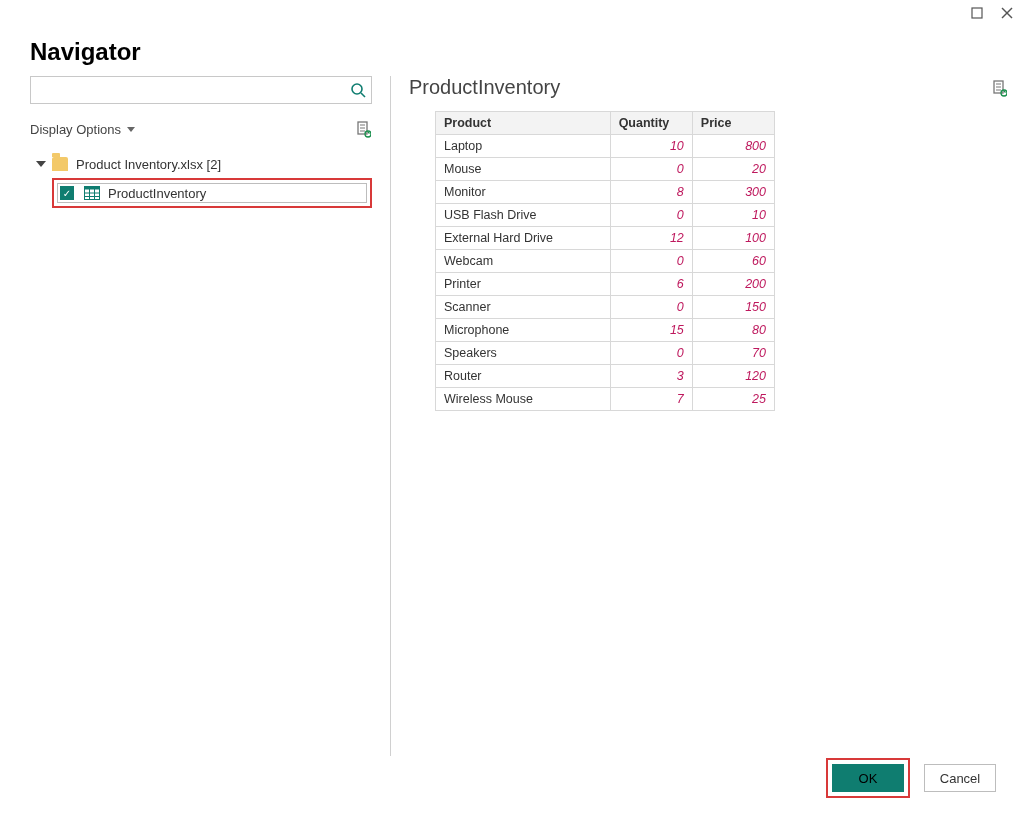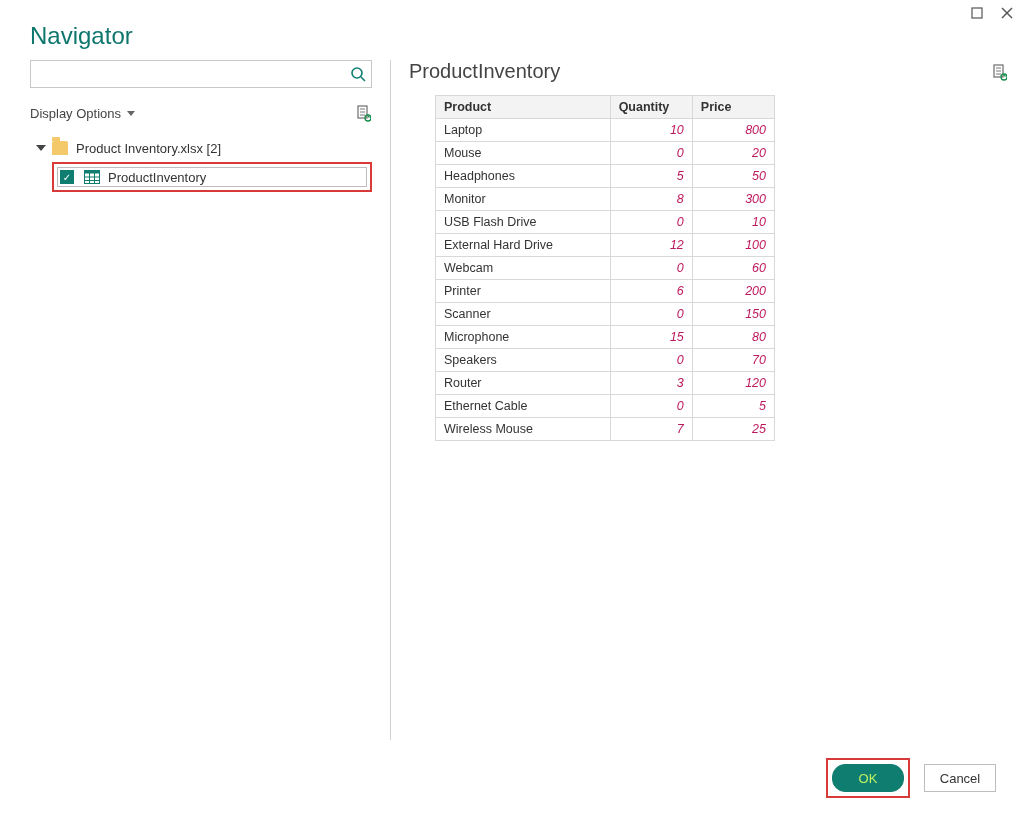--- a/index.html
+++ b/index.html
@@ -19,22 +19,23 @@
     top: 6px; right: 10px;
     display: flex;
     gap: 16px;
   }
   .window-controls div { width: 14px; height: 14px; display:flex; align-items:center; justify-content:center; color:#444; }
   .title-area {
     padding: 22px 30px 10px 30px;
   }
   .title {
     font-size: 24px;
-    font-weight: 400;
-    color: #0f766e;
+    font-weight: 700;
+    color: #000000;
+    margin-top: 16px;
   }
   .content {
     display: flex;
     padding: 0 16px 0 30px;
     height: 680px;
   }
   
   .left-panel {
     width: 360px;
     flex-shrink: 0;
@@ -215,22 +216,21 @@
     align-items:center;
     justify-content:center;
     border:1px solid #bdbdbd;
     background:#fff;
     font-size:13px;
     cursor:pointer;
   }
   .btn.primary {
     background:#0f7d70;
     border-color:#0f7d70;
-    color:#bef264;
-    border-radius:13px;
+    color:#000000;
   }
   .ok-wrap {
     padding:4px;
     border:2px solid #d83939;
   }
 </style>
 </head>
 <body>
 
 <div class="window-controls">
@@ -334,25 +334,20 @@
             <td class="txt">Laptop</td>
             <td class="num">10</td>
             <td class="num">800</td>
           </tr>
           <tr>
             <td class="txt">Mouse</td>
             <td class="num">0</td>
             <td class="num">20</td>
           </tr>
           <tr>
-            <td class="txt">Headphones</td>
-            <td class="num">5</td>
-            <td class="num">50</td>
-          </tr>
-          <tr>
             <td class="txt">Monitor</td>
             <td class="num">8</td>
             <td class="num">300</td>
           </tr>
           <tr>
             <td class="txt">USB Flash Drive</td>
             <td class="num">0</td>
             <td class="num">10</td>
           </tr>
           <tr>
@@ -382,25 +377,20 @@
           </tr>
           <tr>
             <td class="txt">Speakers</td>
             <td class="num">0</td>
             <td class="num">70</td>
           </tr>
           <tr>
             <td class="txt">Router</td>
             <td class="num">3</td>
             <td class="num">120</td>
-          </tr>
-          <tr>
-            <td class="txt">Ethernet Cable</td>
-            <td class="num">0</td>
-            <td class="num">5</td>
           </tr>
           <tr>
             <td class="txt">Wireless Mouse</td>
             <td class="num">7</td>
             <td class="num">25</td>
           </tr>
         </tbody>
     </table>
   </div>
 </div>

